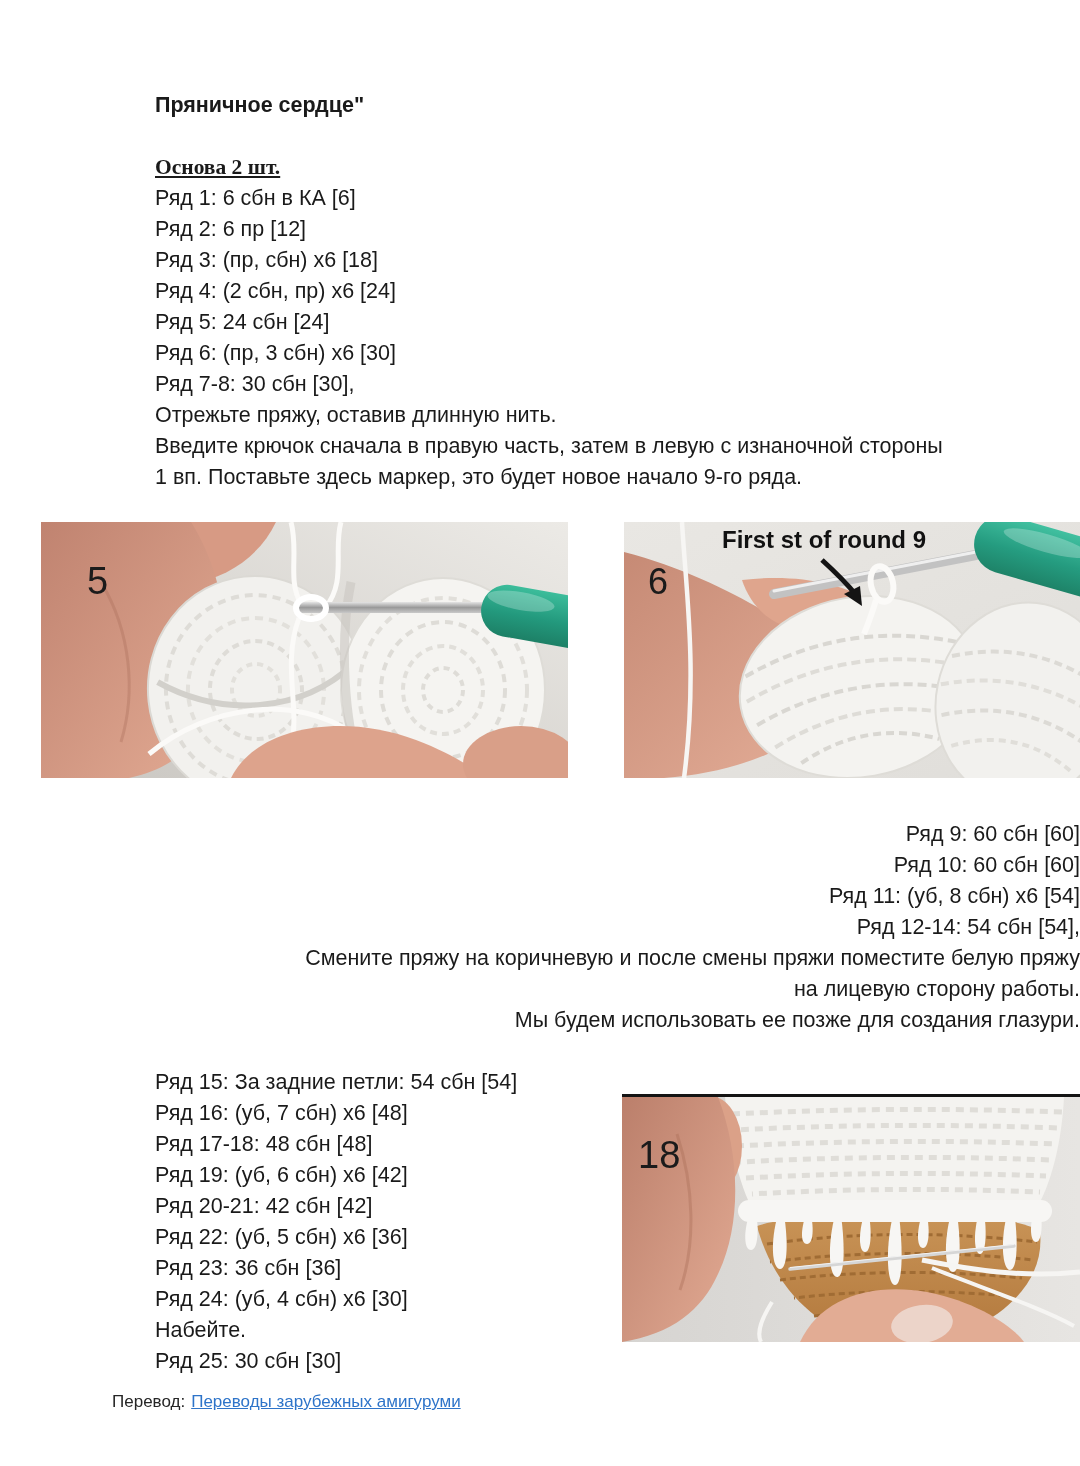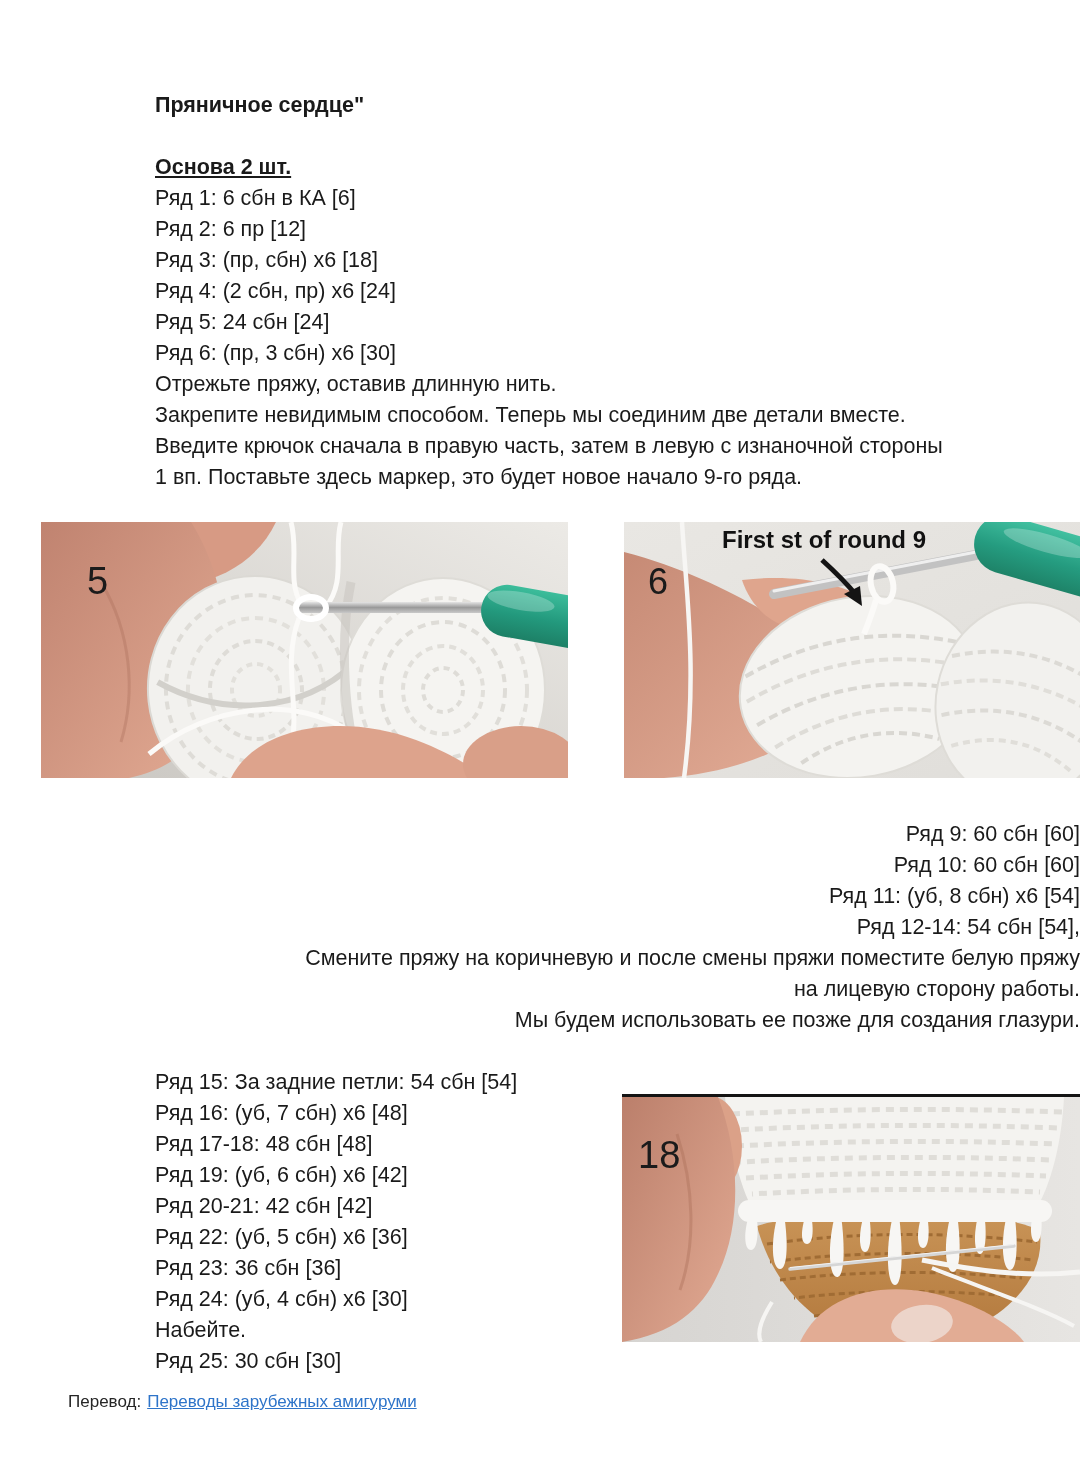--- a/index.html
+++ b/index.html
@@ -4,51 +4,51 @@
 <style>
   html,body { margin:0; padding:0; background:#ffffff; }
   .page {
     position:relative; width:1080px; height:1466px; background:#ffffff;
     font-family:"Liberation Sans", sans-serif; color:var(--text,#1a1a1a);
     overflow:hidden;
   }
   .content { padding-top:90px; }
   .tline { margin-left:155px; font-size:21.5px; line-height:31px; white-space:nowrap; }
   .title { font-weight:700; }
-  .heading { font-weight:700; margin-top:31px; }
+  .heading { font-weight:700; margin-top:31px;font-family:Liberation Serif, serif; }
   .heading span { text-decoration:underline; }
   .photos-row { display:flex; margin:9px 0 0 21px; gap:16px; }
   figure { margin:12px; padding:8px; line-height:0; }
   .rows2 { margin-top:21px;text-align:right; }
   .rows3 { margin-top:31px; position:relative; }
   .photo18 { position:absolute; left:602px; top:7px; }
-  .footer { margin-top:10px; margin-left:68px; font-size:17px; line-height:30px; }
+  .footer { margin-top:10px; margin-left:112px; font-size:17px; line-height:30px; }
   .footer-prefix { color:#262626; }
   .footer-link { color:var(--link-blue,#2e74c9); text-decoration:underline; margin-left:6px; cursor:pointer; }
   .footer-note { color:var(--alert-red,#e2372a); }
   svg text.photo-num { font-family:"Liberation Sans", sans-serif; fill:#1b1b1b; }
   svg text.photo-note { font-family:"Liberation Sans", sans-serif; fill:#111; font-weight:600; }
 </style>
 </head>
 <body>
 
 <div class="page">
   <div class="content">
     <div class="tline title">Пряничное сердце"</div>
     <div class="tline heading"><span>Основа 2 шт.</span></div>
 
     <div class="tline">Ряд 1: 6 сбн в КА [6]</div>
     <div class="tline">Ряд 2: 6 пр [12]</div>
     <div class="tline">Ряд 3: (пр, сбн) х6 [18]</div>
     <div class="tline">Ряд 4: (2 сбн, пр) х6 [24]</div>
     <div class="tline">Ряд 5: 24 сбн [24]</div>
     <div class="tline">Ряд 6: (пр, 3 сбн) х6 [30]</div>
+    <div class="tline">Ряд 7-8: 30 сбн [30],</div>
 
     <div class="tline">Отрежьте пряжу, оставив длинную нить.</div>
-    <div class="tline">Закрепите невидимым способом. Теперь мы соединим две детали вместе.</div>
     <div class="tline">Введите крючок сначала в правую часть, затем в левую с изнаночной стороны</div>
     <div class="tline">1 вп. Поставьте здесь маркер, это будет новое начало 9-го ряда.</div>
   </div>
 
   <div class="photos-row">
 
     <figure>
       <svg width="527" height="256" viewBox="0 0 527 256">
         <defs>
           <linearGradient id="bg5" x1="0" y1="1" x2="1" y2="0">

